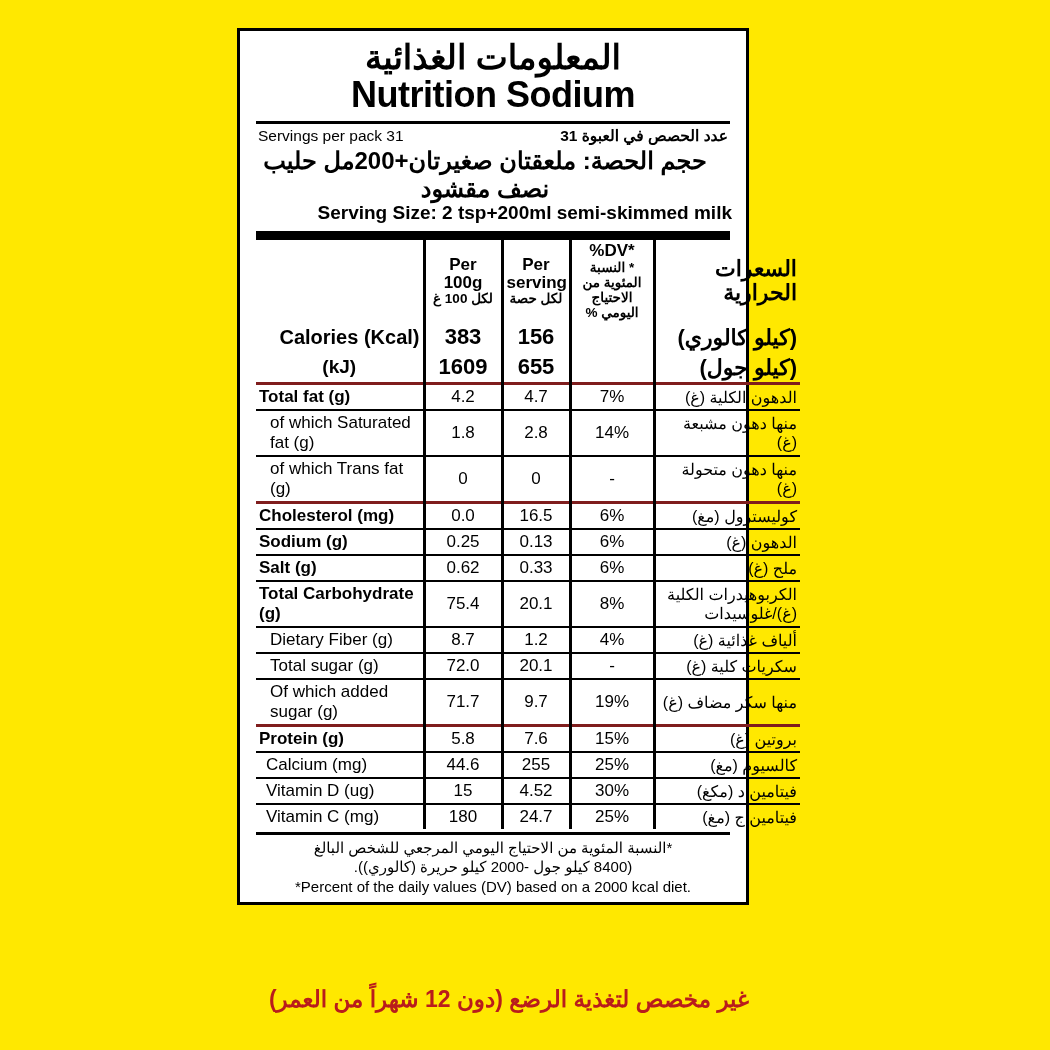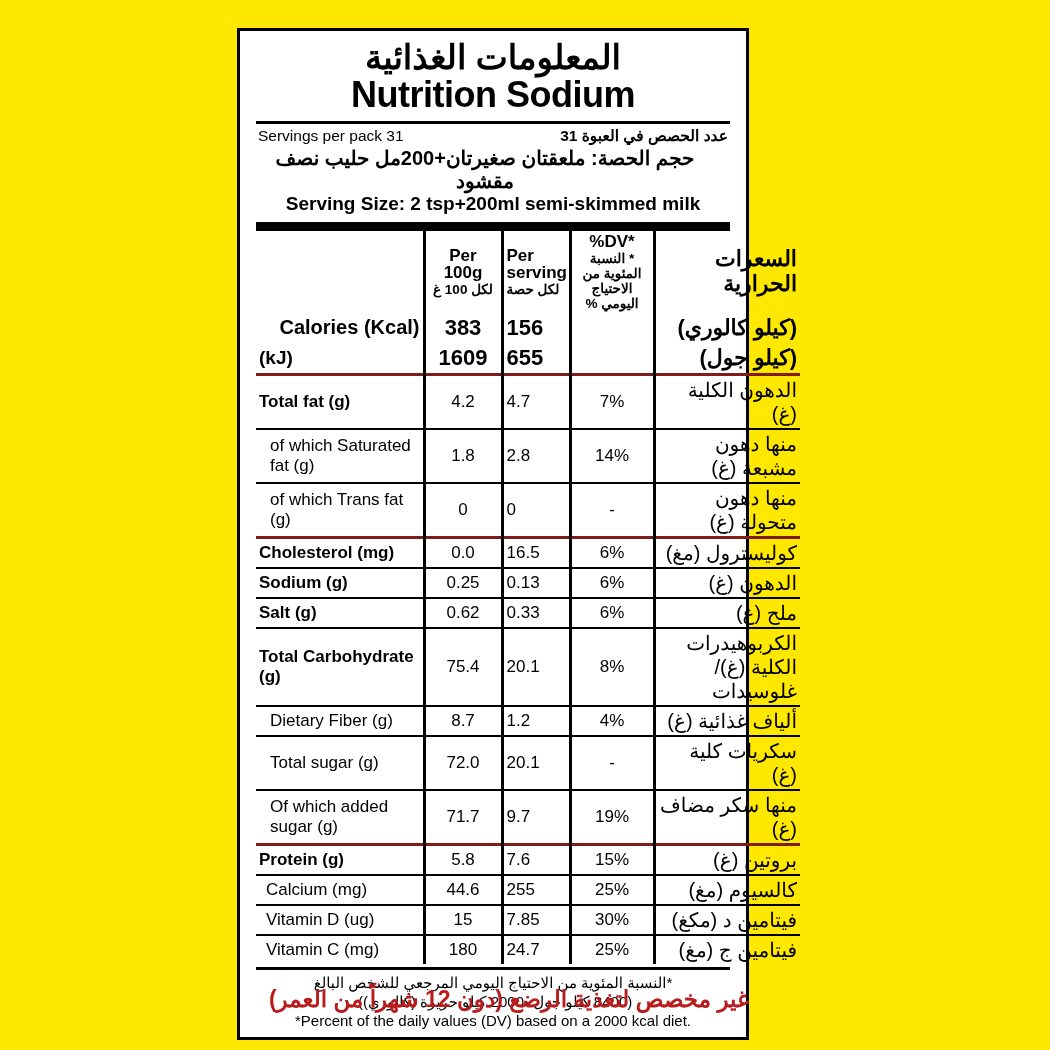--- a/index.html
+++ b/index.html
@@ -52,45 +52,45 @@
     justify-content: space-between;
     align-items: center;
     padding: 3px 18px 0 18px;
     font-size: 15.5px;
   }
   .servings-row .ar { direction: rtl; font-weight: bold; font-size: 15.5px;}
   .serving-size-ar {
     text-align: center;
     direction: rtl;
     font-weight: bold;
-    font-size: 20px;
+    font-size: 24px;
     padding: 2px 30px 0 14px;
     line-height: 1.15;
   }
   .serving-size-en {
-    text-align: center;
+    text-align: right;
     font-weight: bold;
     font-size: 19px;
     padding: 0 14px 3px 14px;
     line-height: 1.15;
   }
 
   table.nf {
     width: calc(100% - 32px);
     margin: 0 16px;
     border-collapse: collapse;
     table-layout: fixed;
   }
   table.nf td {
     vertical-align: middle;
     padding: 2px 3px;
   }
   .c-name   { width: 168px; }
   .c-100    { width: 78px;  text-align: center; }
-  .c-serv   { width: 68px;  text-align: left; }
+  .c-serv   { width: 68px;  text-align: center; }
   .c-dv     { width: 84px;  text-align: center; }
   .c-ar     { width: 146px; text-align: right; direction: rtl; }
 
   .hdr td {
     font-weight: bold;
     font-size: 17px;
     line-height: 1.03;
     vertical-align: top;
     padding-top: 4px;
   }
@@ -112,25 +112,25 @@
   }
   .cal-ar-small {
     font-size: 15px;
     font-weight: bold;
     direction: rtl;
     line-height: 1.15;
   }
   .cal-row td { font-size: 22px; font-weight: bold; }
   .cal-row .c-name { font-size: 20px; text-align: right; }
   .cal-row2 td { font-size: 22px; font-weight: bold; }
-  .cal-row2 .c-name { font-size: 19px; text-align: left; }
+  .cal-row2 .c-name { font-size: 19px; text-align: center; }
 
   .row td { font-size: 17px; }
   .row .c-name { text-align: left; }
-  .row .c-ar { font-size: 20px; margin-top: 12px; }
+  .row .c-ar { font-size: 16px; margin-top: 12px; }
   .bold .c-name { font-weight: bold; }
   .indent .c-name { padding-left: 14px; }
   .indent2 .c-name { padding-left: 10px; }
 
   .sep-thin td { border-top: 2px solid #000; }
   .sep-med td  { border-top: 3px solid #7f1d1d; }
 
   .vline-left  { border-left: 3px solid #000; }
   .vline-right { border-right: 3px solid #000; }
 
@@ -311,21 +311,21 @@
         <td class="c-name">Calcium (mg)</td>
         <td class="c-100 vline-left">44.6</td>
         <td class="c-serv vline-left">255</td>
         <td class="c-dv vline-left vline-right">25%</td>
         <td class="c-ar">كالسيوم (مغ)</td>
       </tr>
 
       <tr class="row indent2 sep-thin">
         <td class="c-name">Vitamin D (ug)</td>
         <td class="c-100 vline-left">15</td>
-        <td class="c-serv vline-left">7.85</td>
+        <td class="c-serv vline-left">4.52</td>
         <td class="c-dv vline-left vline-right">30%</td>
         <td class="c-ar">فيتامين د (مكغ)</td>
       </tr>
 
       <tr class="row indent2 sep-thin">
         <td class="c-name">Vitamin C (mg)</td>
         <td class="c-100 vline-left">180</td>
         <td class="c-serv vline-left">24.7</td>
         <td class="c-dv vline-left vline-right">25%</td>
         <td class="c-ar">فيتامين ج (مغ)</td>

